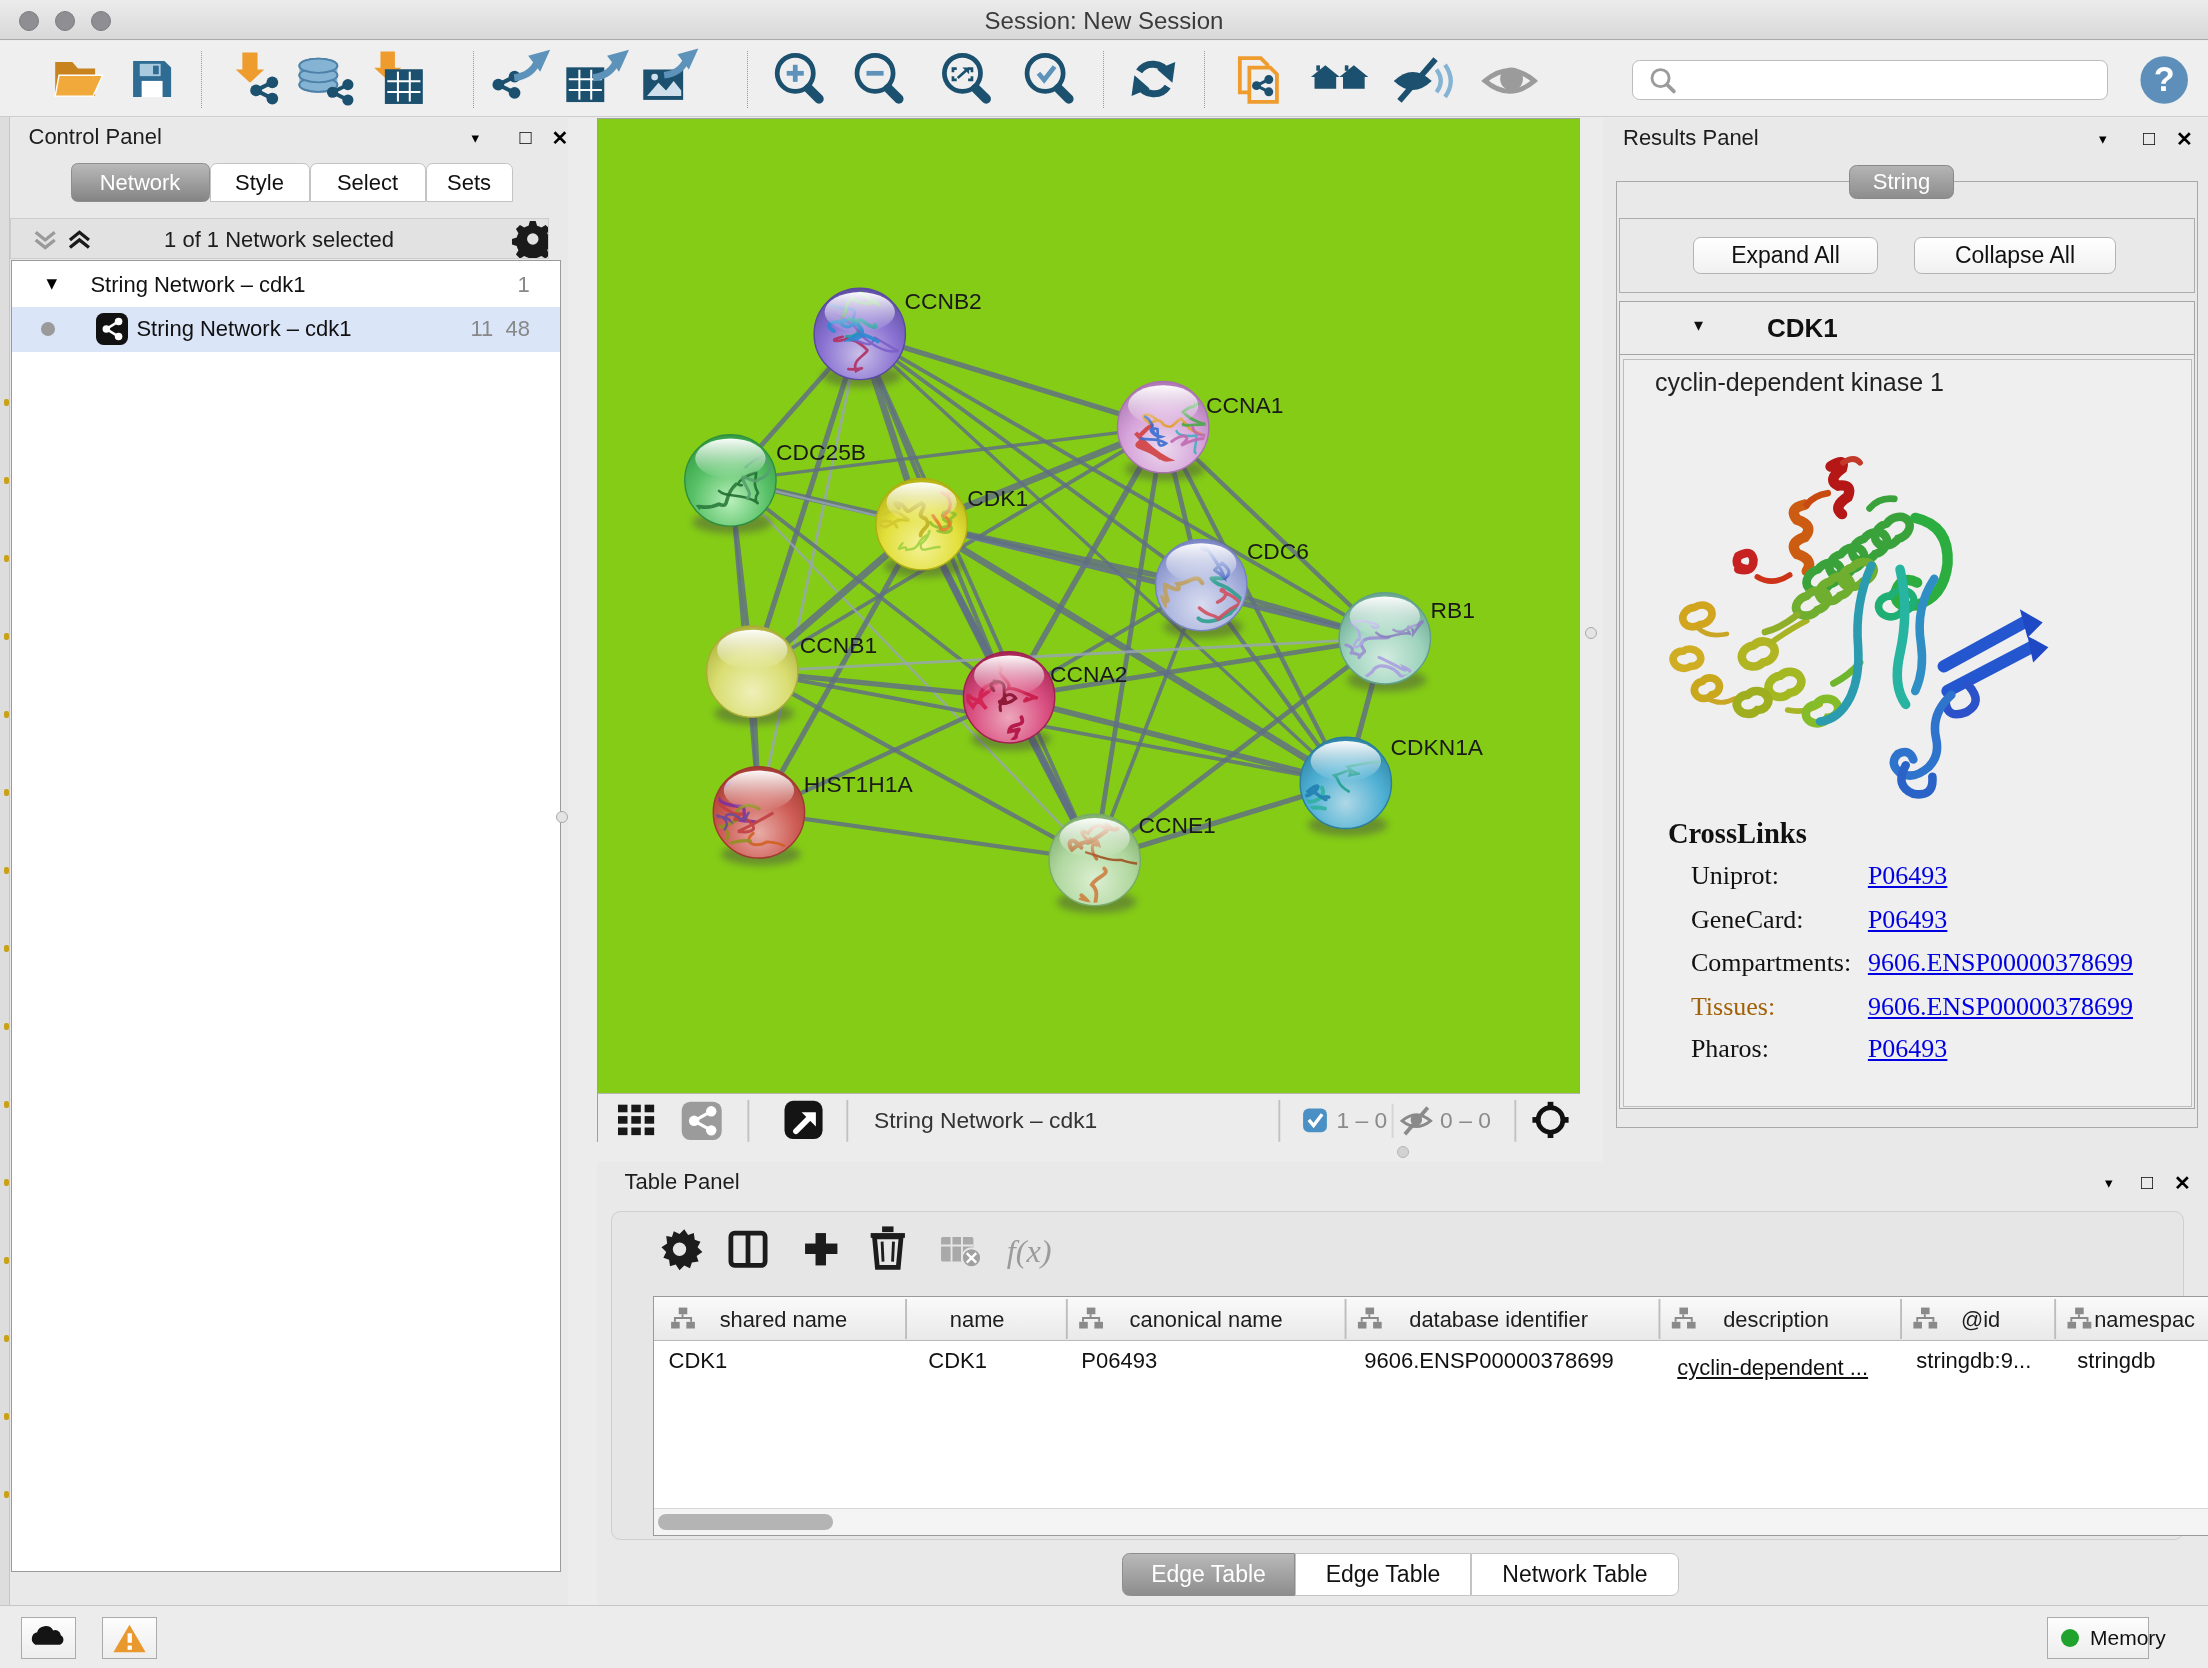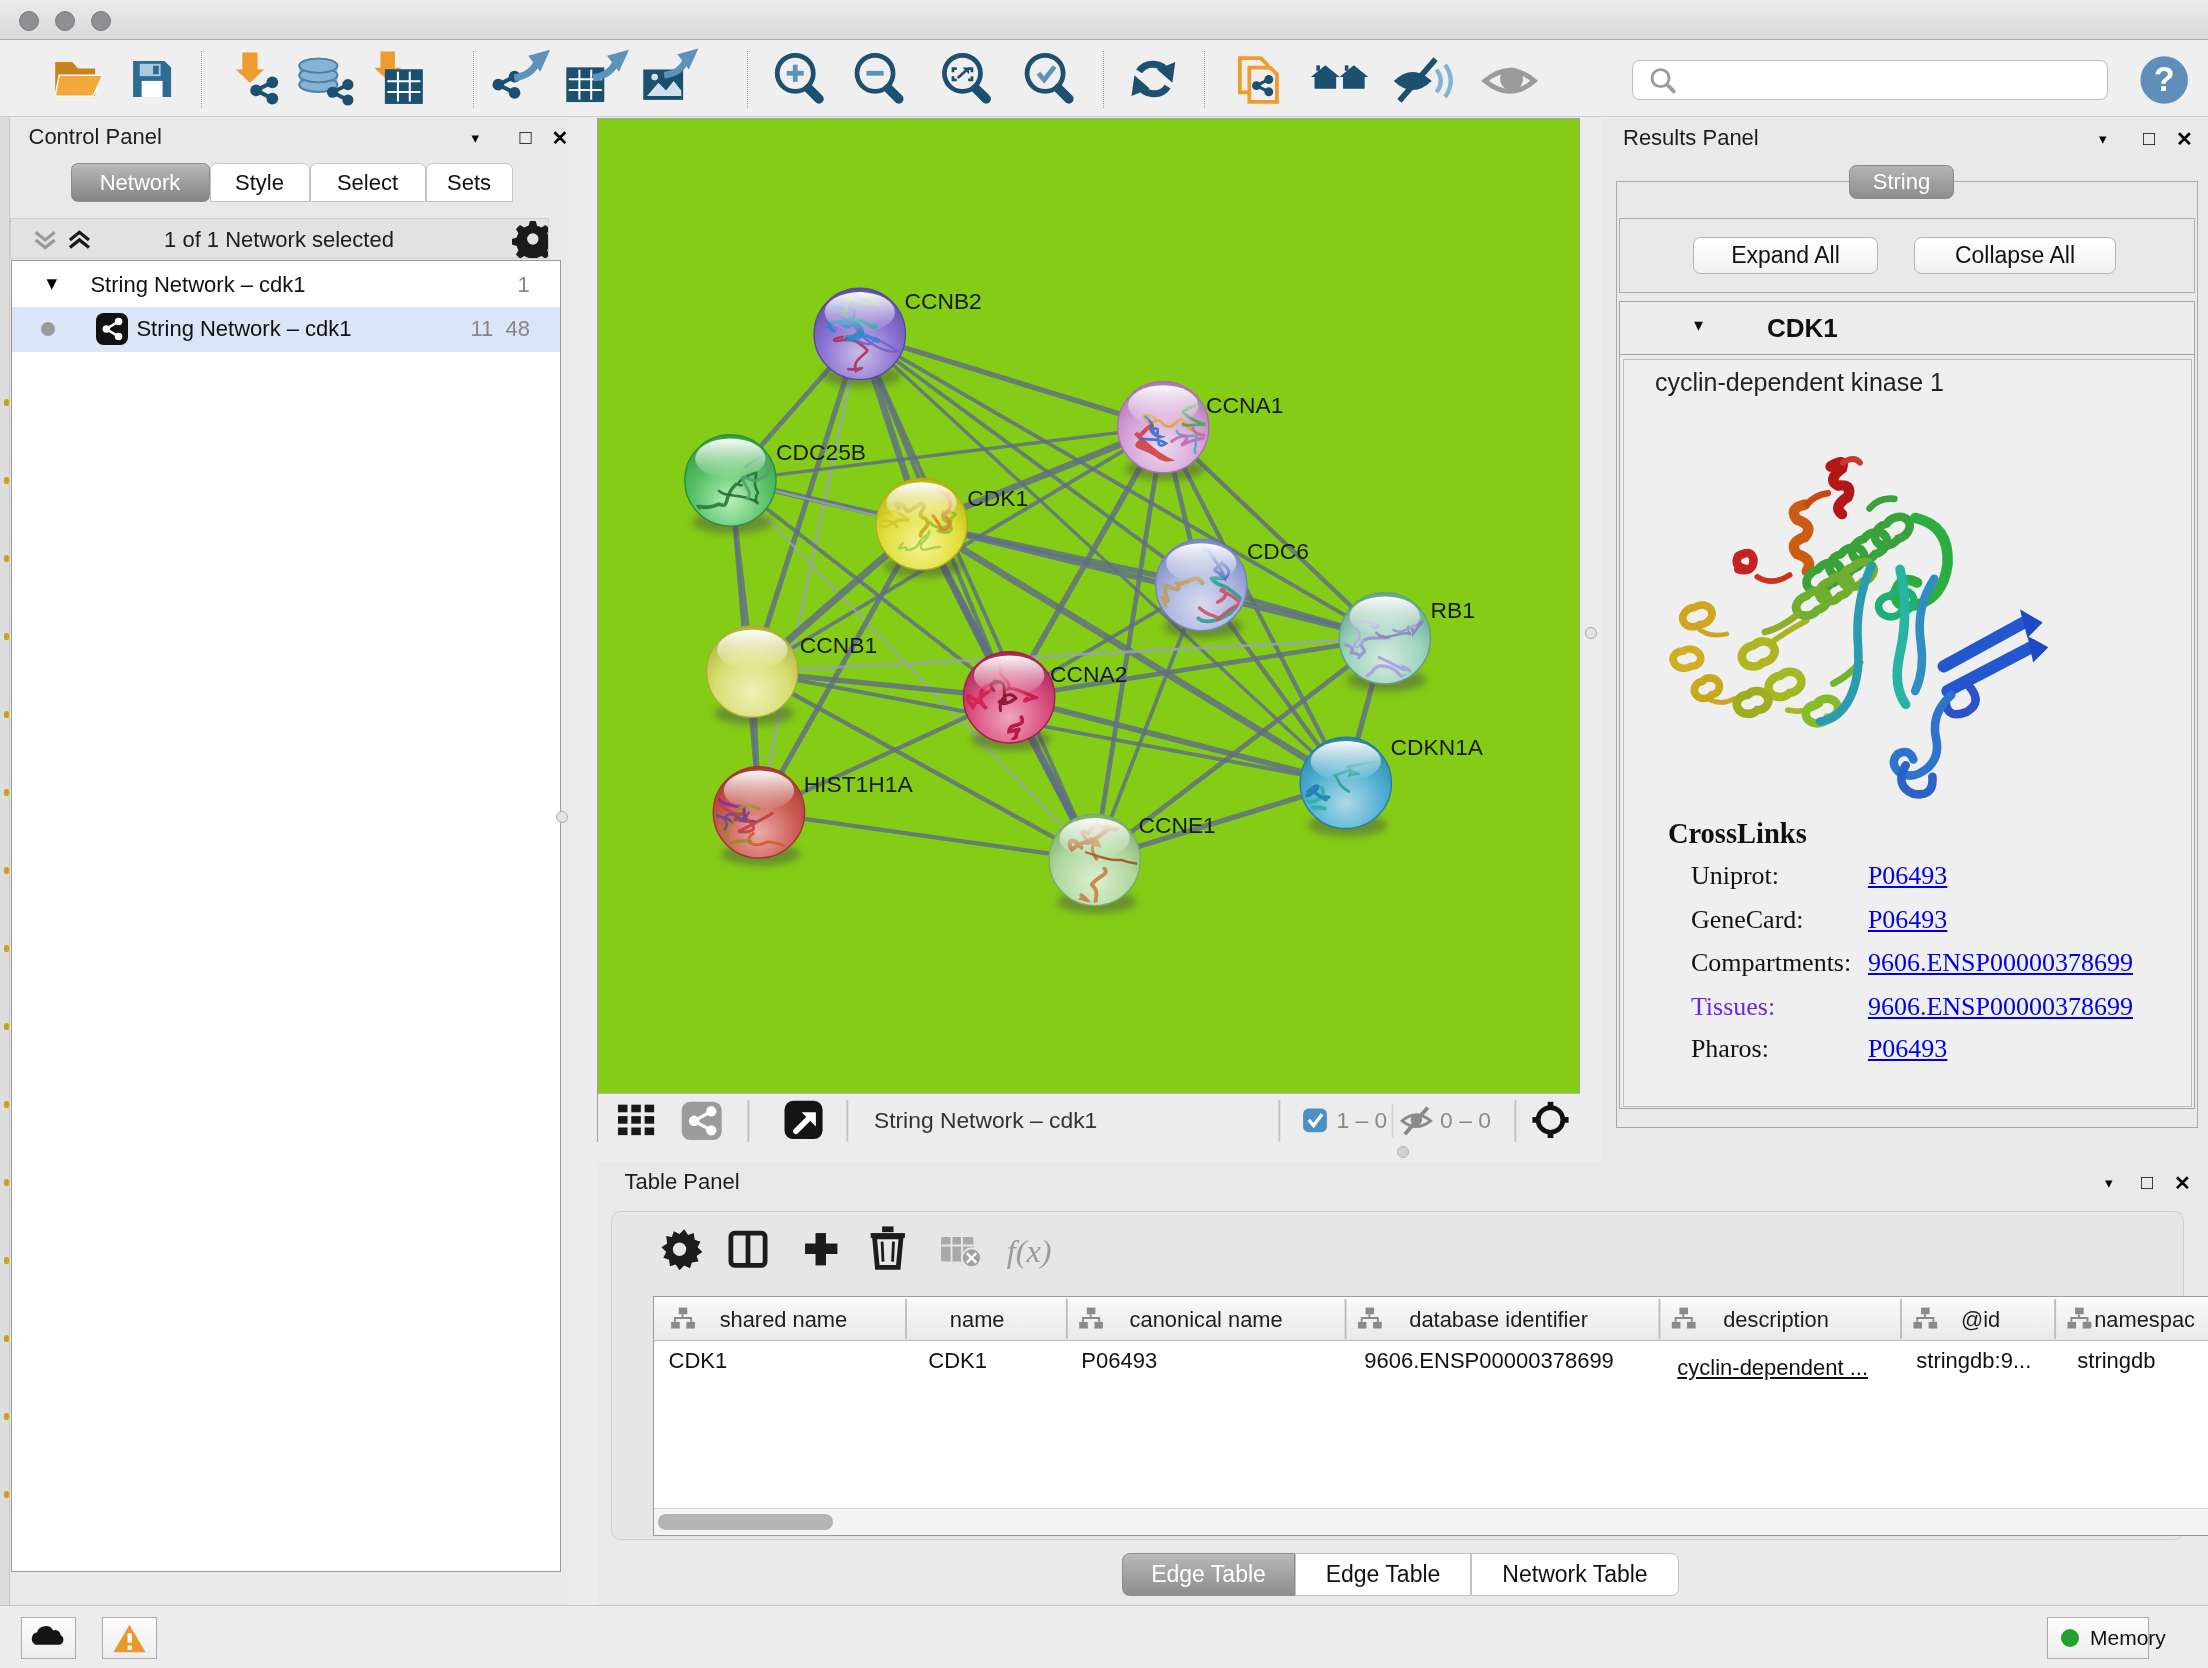--- a/index.html
+++ b/index.html
@@ -60,20 +60,21 @@
     <div class="abs" style="left:1.9px;top:1257px;width:4.8px;height:6.7px;background:#caa21a;border-radius:1.9px;"></div>
     <div class="abs" style="left:1.9px;top:1335px;width:4.8px;height:6.7px;background:#caa21a;border-radius:1.9px;"></div>
     <div class="abs" style="left:1.9px;top:1413px;width:4.8px;height:6.7px;background:#caa21a;border-radius:1.9px;"></div>
     <div class="abs" style="left:1.9px;top:1491px;width:4.8px;height:6.7px;background:#caa21a;border-radius:1.9px;"></div>
   </div>
 
 <div id="titlebar" class="abs">
   <div class="tl abs" style="left:19px;"></div>
   <div class="tl abs" style="left:55px;"></div>
   <div class="tl abs" style="left:91px;"></div>
+  <div id="title" class="abs">Session: New Session</div>
 </div>
 
 <div id="toolbar" class="abs">
   <span id="toolbaricons"><span class="abs" style="left:0;top:0;"><svg width="2208" height="76" viewBox="0 0 2322 80" xmlns="http://www.w3.org/2000/svg" font-family="Liberation Sans, sans-serif">
           <path d="M57 22 L75 22 L81 29 L99 29 L99 58 L57 58 Z" fill="#c8821e"></path>
           <path d="M61 36 L107 36 L97 58 L57 58 Z" fill="#f2a93b"></path>
           <path d="M61 36 L107 36 L97 58 L57 58 Z" fill="none" stroke="#fff" stroke-width="1.5"></path>
           <path d="M139 21 L172 21 L179 28 L179 59 L139 59 Z" fill="#2e6c94"></path>
           <rect x="146" y="24" width="22" height="13" fill="#a9c9de"></rect>
           <rect x="148" y="42" width="22" height="17" fill="#ffffff"></rect>
@@ -627,21 +628,21 @@
             <path d="M300 252 q-22 20 -16 46 q4 18 -8 30 q-16 14 -30 6 q-12 -10 -2 -20 q12 -6 16 6" stroke="#2f74cc" stroke-width="9"></path>
             <path d="M252 326 q-12 22 8 30 q22 4 20 -18" stroke="#2a62c8" stroke-width="9"></path>
           </g>
         </svg>
       </div>
       <div style="position:absolute;left:0;top:0;width:569px;height:748px;font-family:'Liberation Serif',serif;">
         <div class="abs" style="left:44px;top:458px;font-size:28.5px;font-weight:bold;color:#111;">CrossLinks</div>
         <div class="abs" style="left:67px;top:501px;font-size:26px;color:#111;">Uniprot:</div>
         <div class="abs" style="left:67px;top:545px;font-size:26px;color:#111;">GeneCard:</div>
         <div class="abs" style="left:67px;top:588px;font-size:26px;color:#111;">Compartments:</div>
-        <div class="abs" style="left:67px;top:632px;font-size:26px;color:#6d28d9;">Tissues:</div>
+        <div class="abs" style="left:67px;top:632px;font-size:26px;color:#a16207;">Tissues:</div>
         <div class="abs" style="left:67px;top:674px;font-size:26px;color:#111;">Pharos:</div>
         <div class="abs" style="left:244px;top:501px;font-size:26px;color:#0000e0;text-decoration:underline;">P06493</div>
         <div class="abs" style="left:244px;top:545px;font-size:26px;color:#0000e0;text-decoration:underline;">P06493</div>
         <div class="abs" style="left:244px;top:588px;font-size:26px;color:#0000e0;text-decoration:underline;">9606.ENSP00000378699</div>
         <div class="abs" style="left:244px;top:632px;font-size:26px;color:#0000e0;text-decoration:underline;">9606.ENSP00000378699</div>
         <div class="abs" style="left:244px;top:674px;font-size:26px;color:#0000e0;text-decoration:underline;">P06493</div>
       </div>
     </div>
   </div>
 </div>

